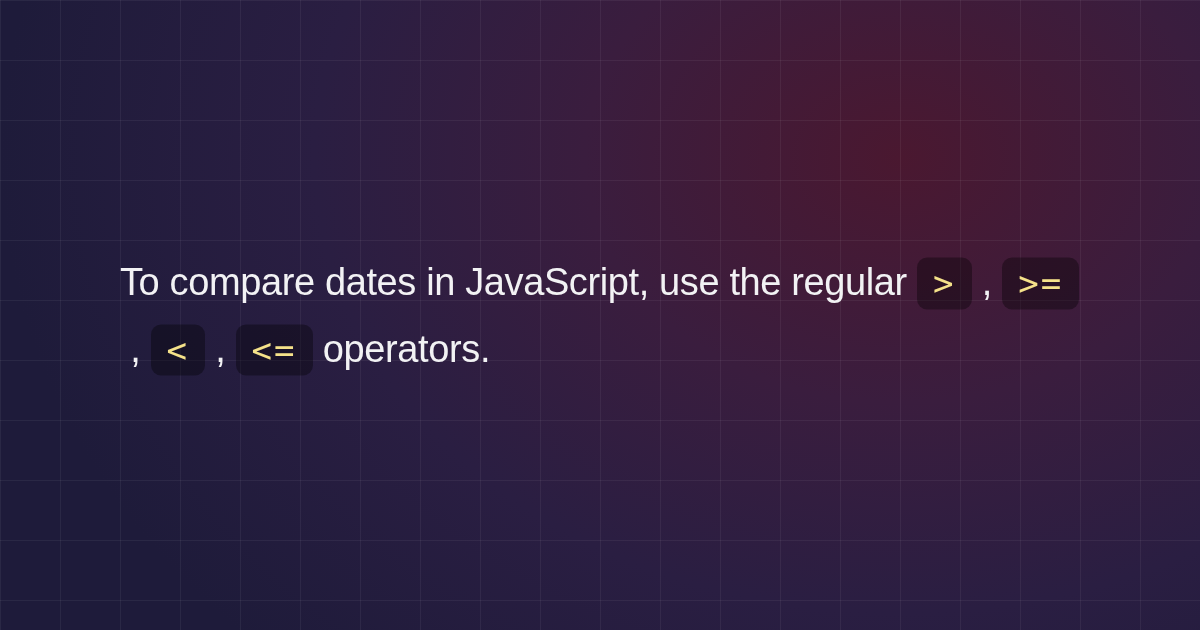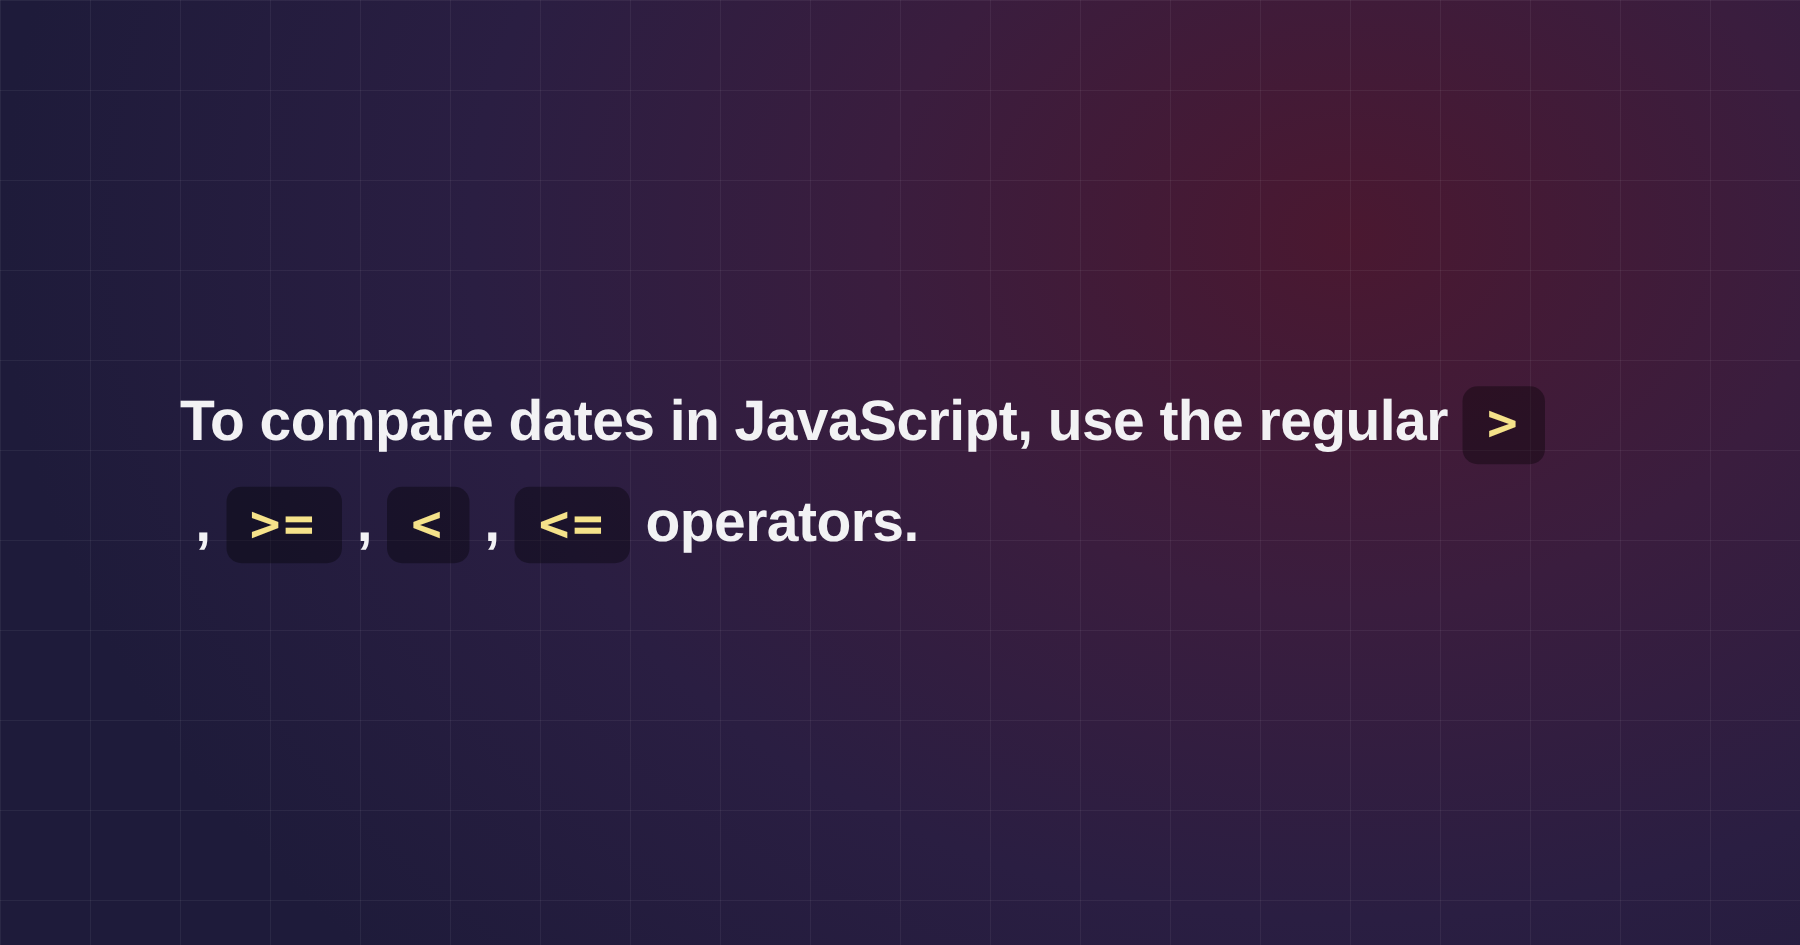--- a/index.html
+++ b/index.html
@@ -27,21 +27,21 @@
   }
   .content {
     position: absolute;
     left: 120px;
     right: 120px;
     top: 50%;
     transform: translateY(-50%);
     color: #f2f2f4;
     font-size: 38px;
     line-height: 1.75;
-    font-weight: 700;
+    font-weight: 400;
     letter-spacing: -0.01em;
   }
   .code {
     display: inline-block;
     font-family: ui-monospace, SFMono-Regular, "SF Mono", Menlo, Consolas, monospace;
     background: rgba(0,0,0,0.35);
     color: #f5e28a;
     border-radius: 10px;
     padding: 2px 16px;
     font-size: 34px;

